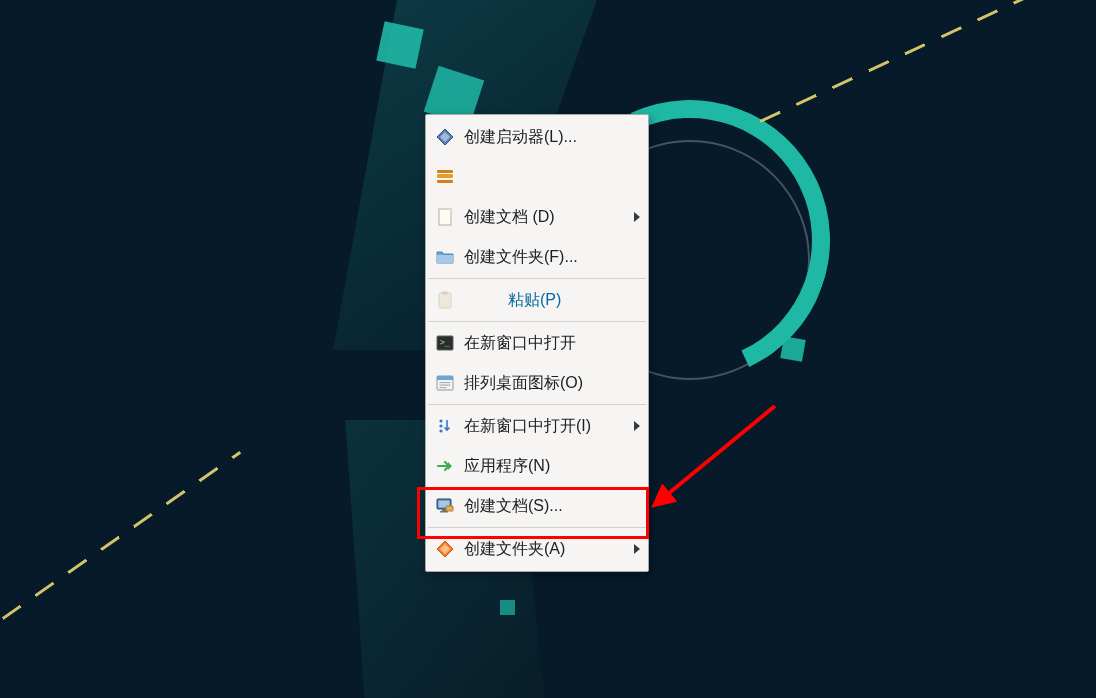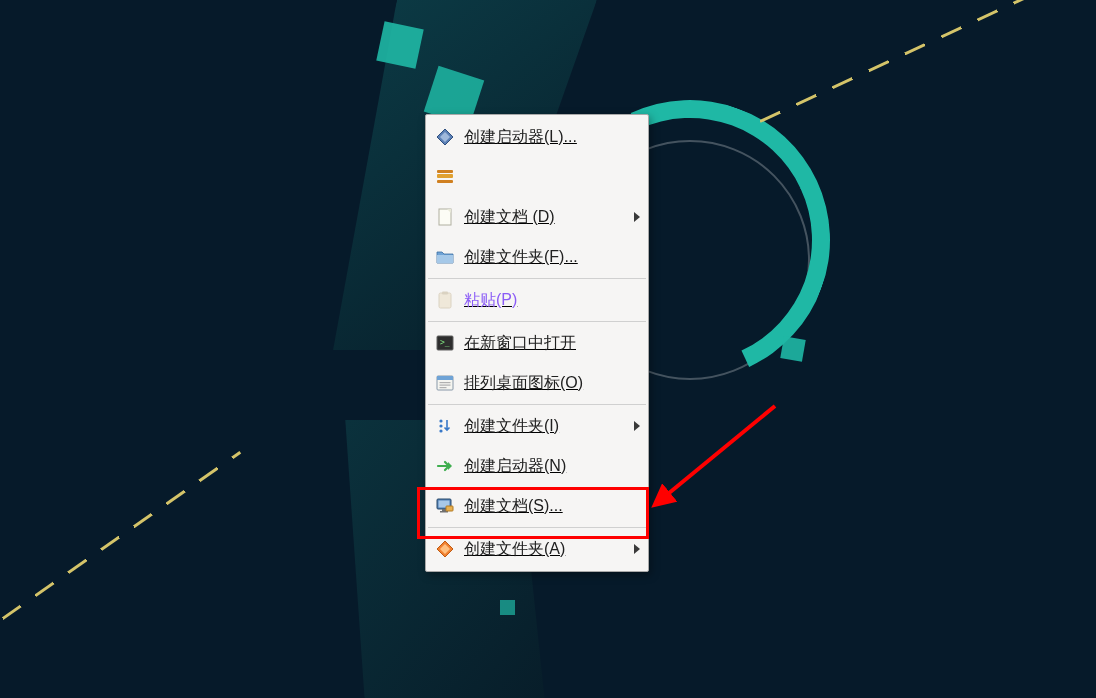--- a/index.html
+++ b/index.html
@@ -102,33 +102,33 @@
     .context-menu {
       position: absolute;
       top: 114px;
       left: 425px;
       width: 224px;
       background: #f6f5f4;
       border: 1px solid #a9a9a9;
       border-radius: 2px;
       box-shadow: 2px 3px 8px rgba(0,0,0,0.35);
       padding: 2px 0;
-      text-decoration: underline;
     }
     .menu-item {
       display: flex;
       align-items: center;
       height: 40px;
       padding: 0 8px 0 9px;
       font-size: 16px;
       color: #202020;
       cursor: default;
     }
     .menu-item.disabled {
-      color: #8b5cf6;
+      color: #0369a1;
+      gap: 44px;
     }
     .menu-item .icon {
       width: 20px;
       height: 20px;
       margin-right: 9px;
       flex-shrink: 0;
       display: flex;
       align-items: center;
       justify-content: center;
     }
@@ -263,31 +263,31 @@
     <div class="menu-separator"></div>
     <div class="menu-item">
       <span class="icon">
         <svg width="18" height="18" viewBox="0 0 18 18">
           <circle cx="5" cy="4" r="1.6" fill="#3878c8"></circle>
           <circle cx="5" cy="9" r="1.6" fill="#3878c8"></circle>
           <circle cx="5" cy="14" r="1.6" fill="#3878c8"></circle>
           <path d="M11 3 L11 13 M8.5 10.5 L11 13 L13.5 10.5" stroke="#3878c8" stroke-width="1.6" fill="none"></path>
         </svg>
       </span>
-      <span class="label">创建文件夹(I)</span>
+      <span class="label">在新窗口中打开(I)</span>
       <span class="submenu-arrow"></span>
     </div>
     <div class="menu-item">
       <span class="icon">
         <svg width="18" height="18" viewBox="0 0 18 18">
           <path d="M2 9 L13 9 M13 9 L9 5 M13 9 L9 13" stroke="#3fae4f" stroke-width="2.2" fill="none" stroke-linecap="round"></path>
           <polygon points="12,5 16,9 12,13" fill="#3fae4f"></polygon>
         </svg>
       </span>
-      <span class="label">创建启动器(N)</span>
+      <span class="label">应用程序(N)</span>
     </div>
     <div class="menu-item">
       <span class="icon">
         <svg width="18" height="18" viewBox="0 0 18 18">
           <rect x="1" y="2" width="14" height="10" rx="1" fill="#4f7fb5" stroke="#2a4a6a"></rect>
           <rect x="2.5" y="3.5" width="11" height="7" fill="#a8c8e8"></rect>
           <rect x="6" y="12" width="4" height="2" fill="#707070"></rect>
           <rect x="4" y="14" width="8" height="1.5" fill="#707070"></rect>
           <rect x="10" y="9" width="7" height="5" rx="0.7" fill="#e8b050" stroke="#b07820"></rect>
         </svg>

